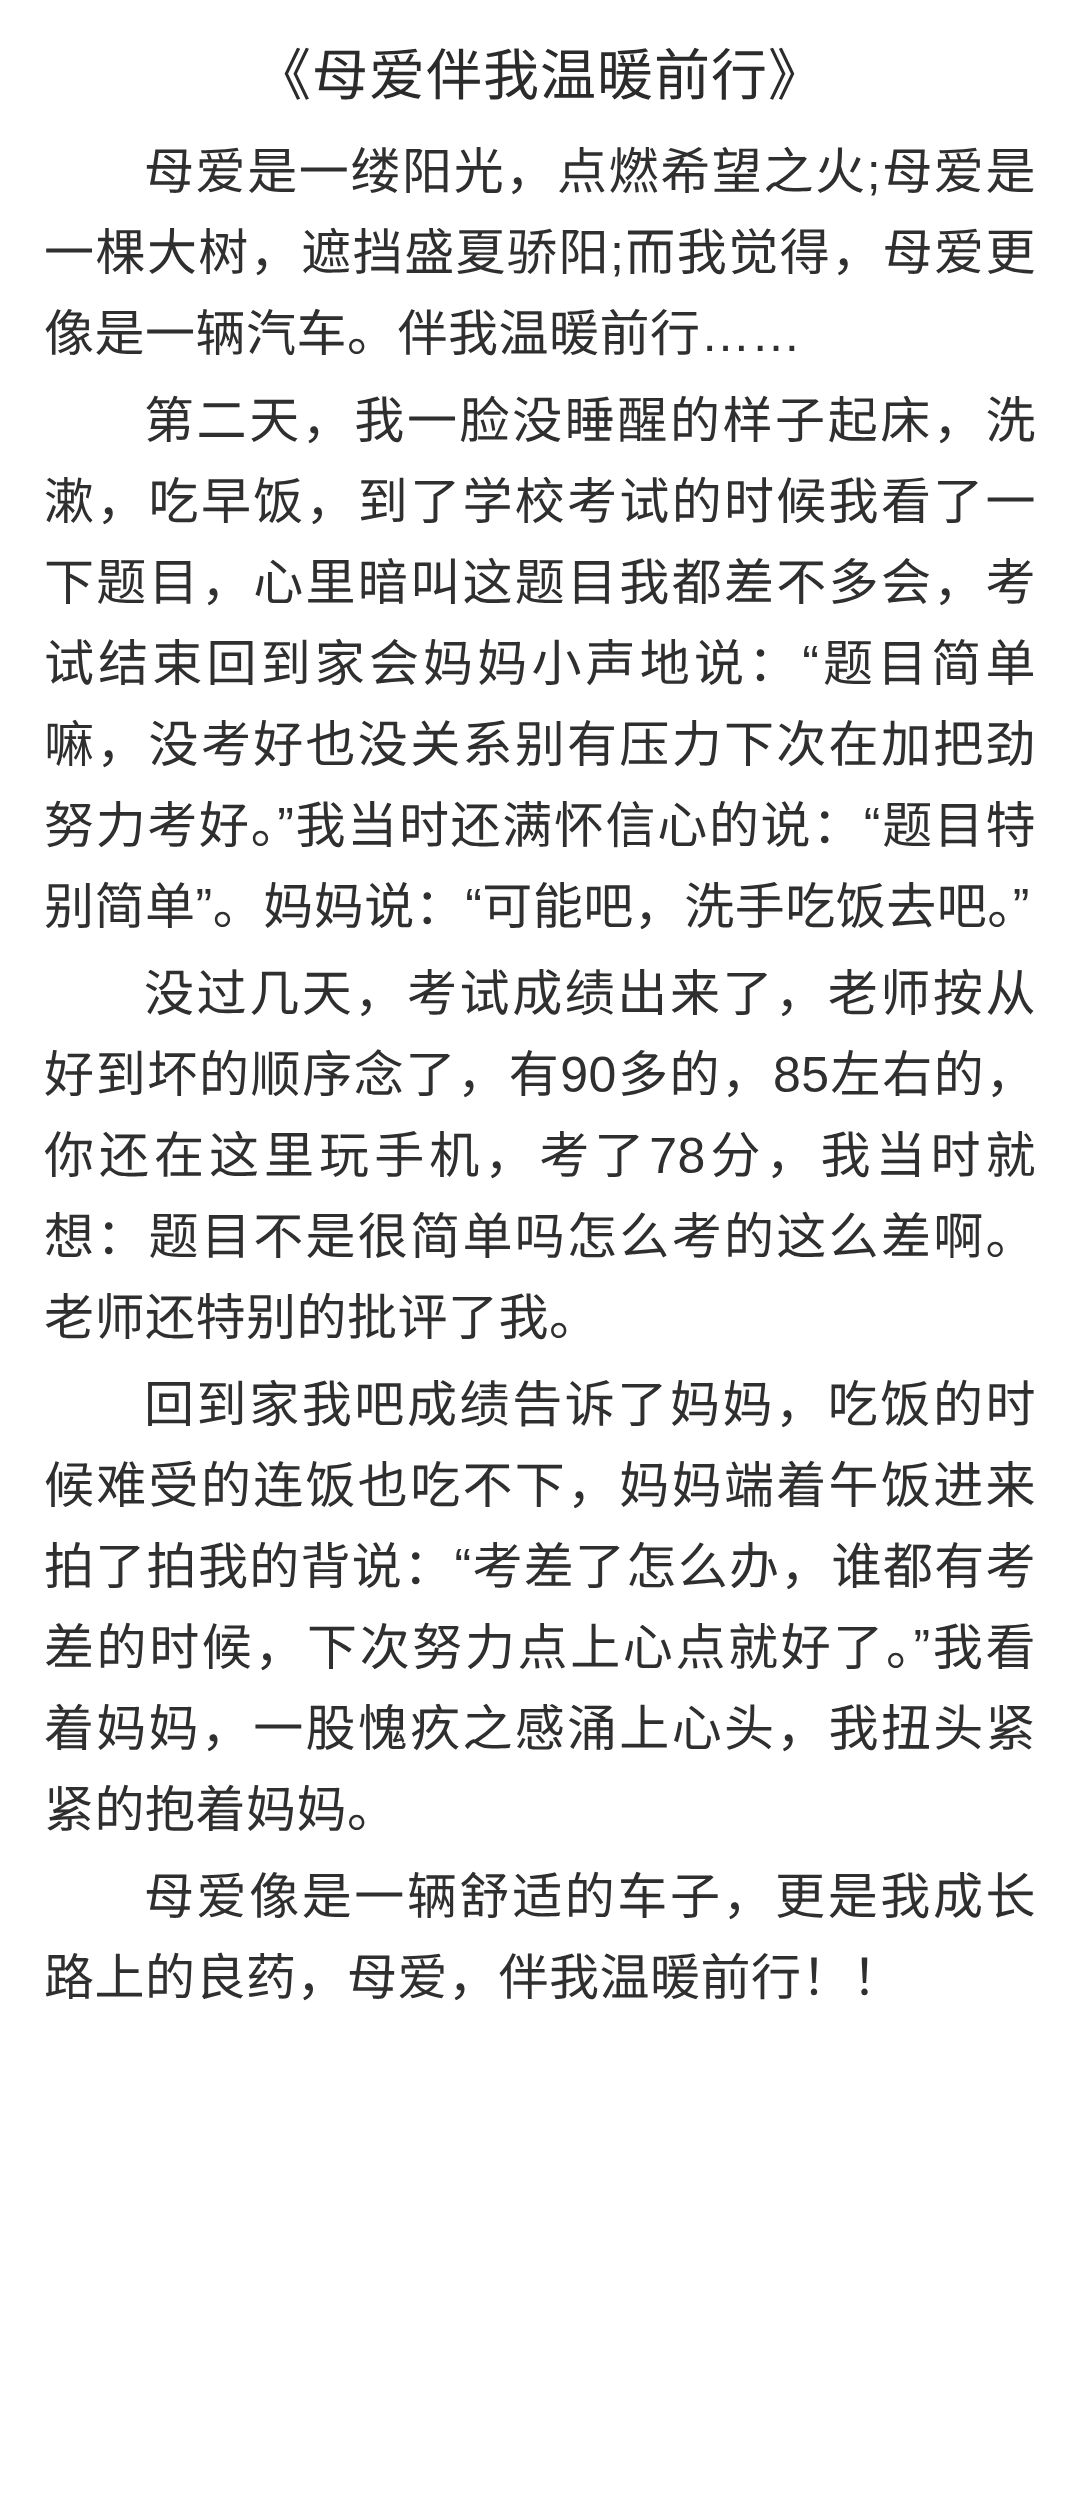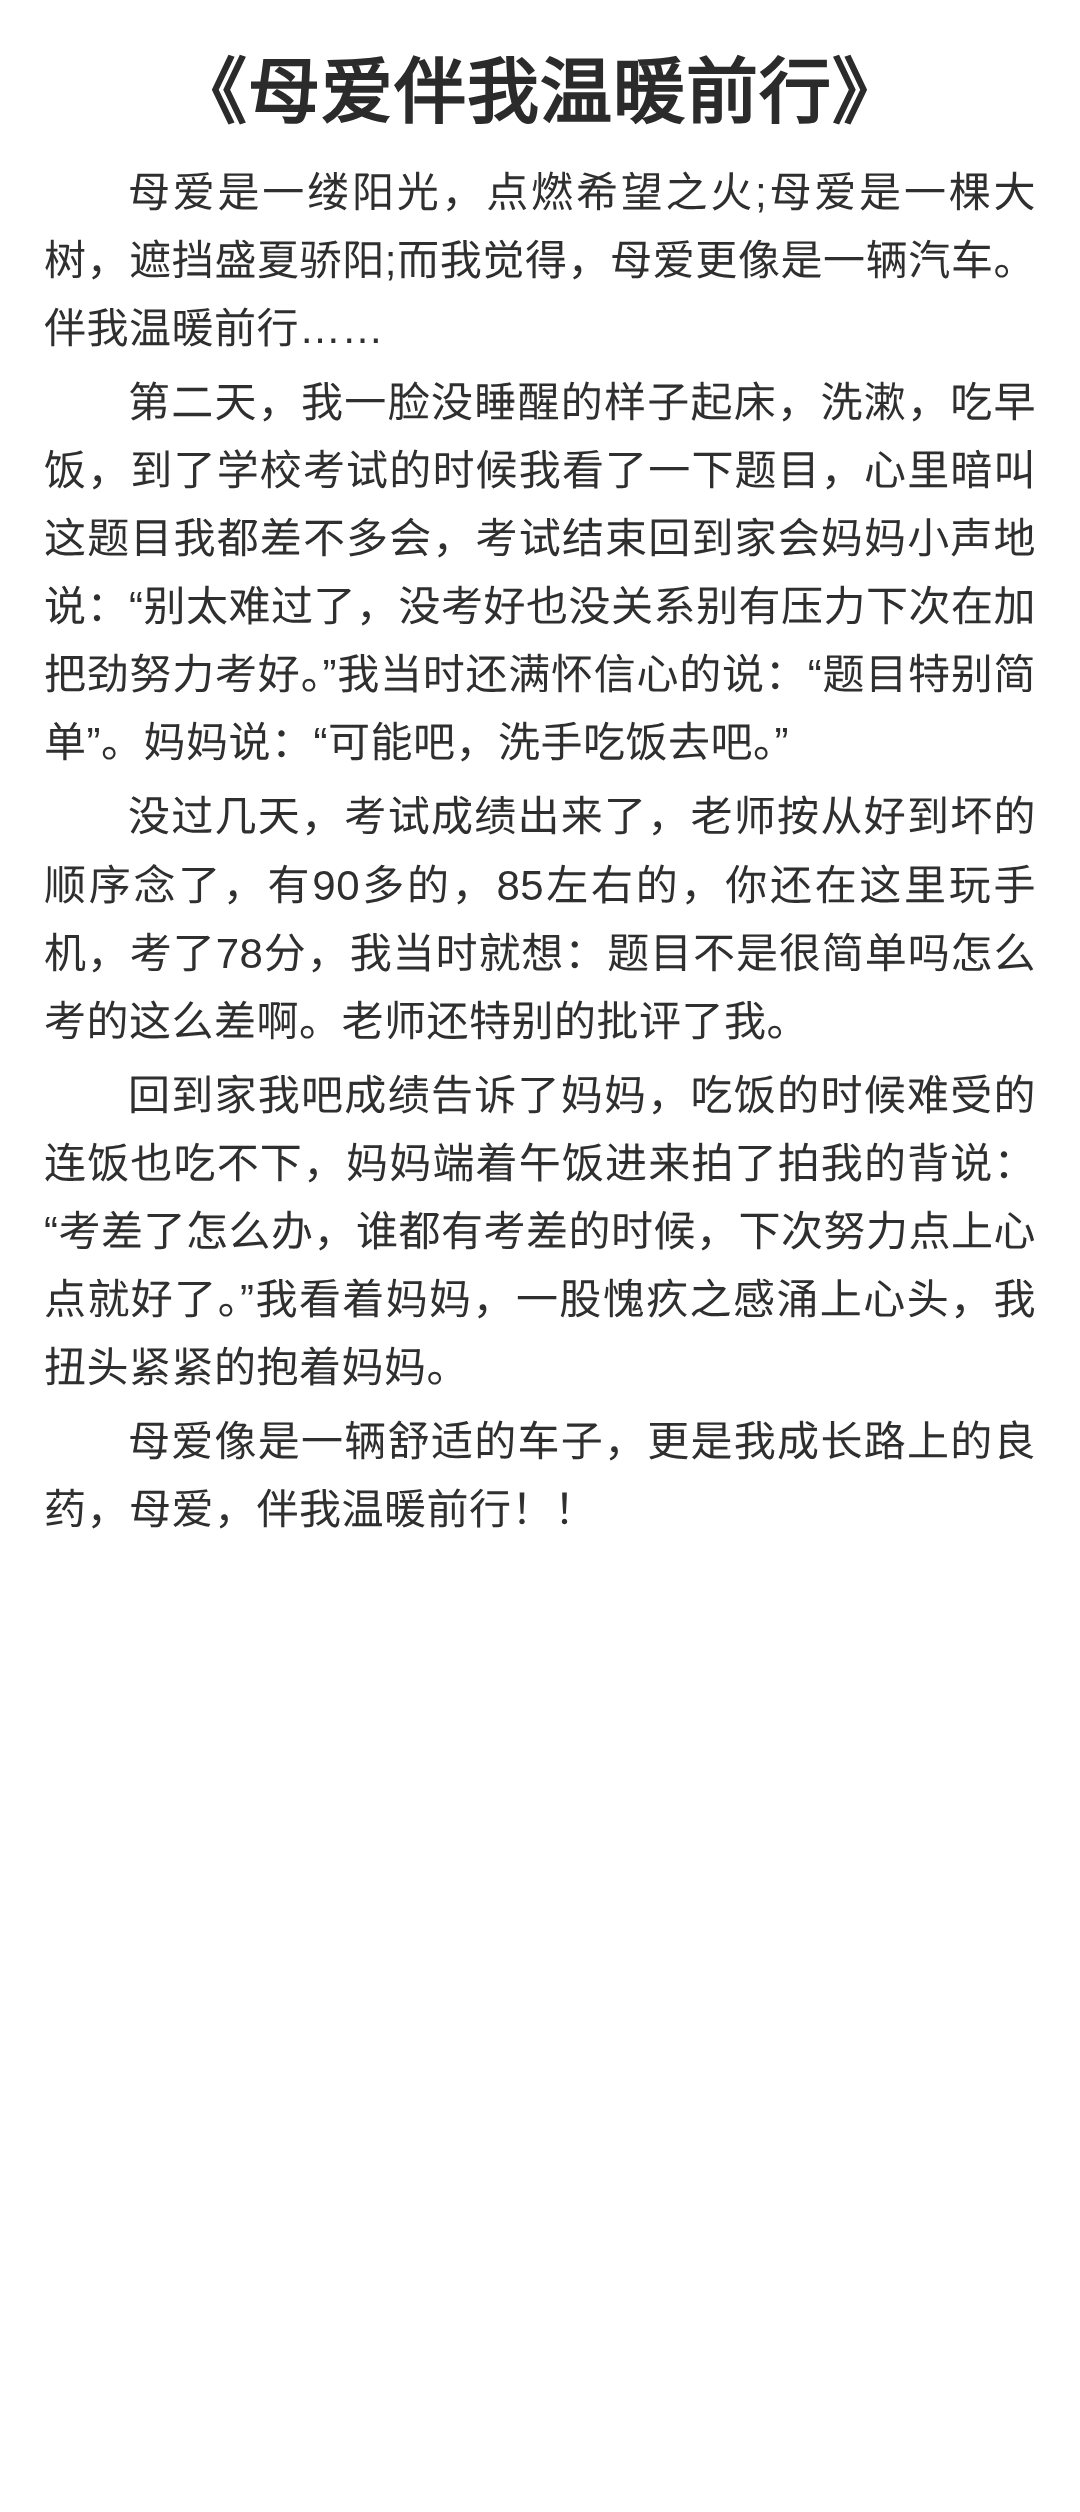--- a/index.html
+++ b/index.html
@@ -16,45 +16,45 @@
   }
   .page {
     width: 1080px;
     min-height: 2512px;
     box-sizing: border-box;
     padding: 28px 44px 40px 44px;
     background: #ffffff;
   }
   .doc-title {
     text-align: center;
-    font-size: 72px;
+    font-size: 56px;
     line-height: 1.35;
-    font-weight: 700;
+    font-weight: 400;
     color: #2b2b2b;
     letter-spacing: 1px;
-    margin: 16px 0 18px 0;
+    margin: 10px 0 18px 0;
   }
   .para {
-    font-size: 42px;
+    font-size: 50px;
     line-height: 1.62;
     color: #2f2f2f;
     text-align: justify;
     text-justify: inter-character;
     margin: 0 0 6px 0;
     text-indent: 2em;
     letter-spacing: 0.5px;
     word-break: break-all;
   }
   .para:last-child {
     margin-bottom: 0;
   }
 </style>
 </head>
 <body>
 
 <div class="page">
   <h1 class="doc-title">《母爱伴我温暖前行》</h1>
   <p class="para">母爱是一缕阳光，点燃希望之火;母爱是一棵大树，遮挡盛夏骄阳;而我觉得，母爱更像是一辆汽车。伴我温暖前行……</p>
-  <p class="para">第二天，我一脸没睡醒的样子起床，洗漱，吃早饭，到了学校考试的时候我看了一下题目，心里暗叫这题目我都差不多会，考试结束回到家会妈妈小声地说：“别太难过了，没考好也没关系别有压力下次在加把劲努力考好。”我当时还满怀信心的说：“题目特别简单”。妈妈说：“可能吧，洗手吃饭去吧。”</p>
+  <p class="para">第二天，我一脸没睡醒的样子起床，洗漱，吃早饭，到了学校考试的时候我看了一下题目，心里暗叫这题目我都差不多会，考试结束回到家会妈妈小声地说：“题目简单嘛，没考好也没关系别有压力下次在加把劲努力考好。”我当时还满怀信心的说：“题目特别简单”。妈妈说：“可能吧，洗手吃饭去吧。”</p>
   <p class="para">没过几天，考试成绩出来了，老师按从好到坏的顺序念了，有90多的，85左右的，你还在这里玩手机，考了78分，我当时就想：题目不是很简单吗怎么考的这么差啊。老师还特别的批评了我。</p>
   <p class="para">回到家我吧成绩告诉了妈妈，吃饭的时候难受的连饭也吃不下，妈妈端着午饭进来拍了拍我的背说：“考差了怎么办，谁都有考差的时候，下次努力点上心点就好了。”我看着妈妈，一股愧疚之感涌上心头，我扭头紧紧的抱着妈妈。</p>
   <p class="para">母爱像是一辆舒适的车子，更是我成长路上的良药，母爱，伴我温暖前行！！</p>
 </div>
 
 </body></html>

